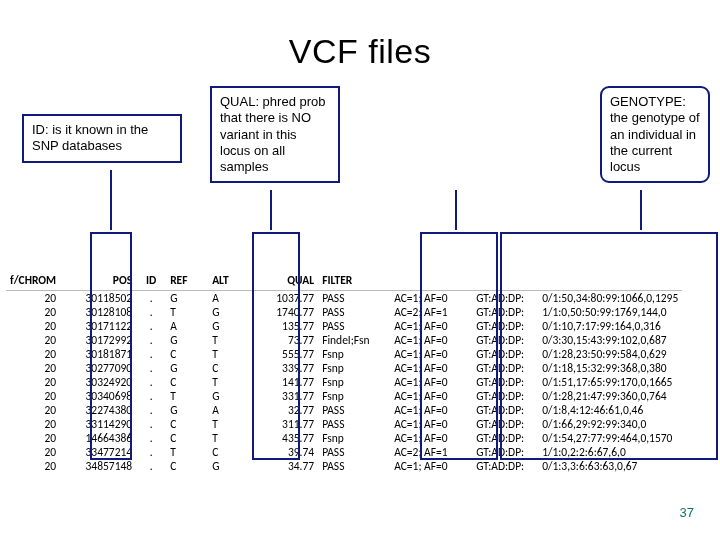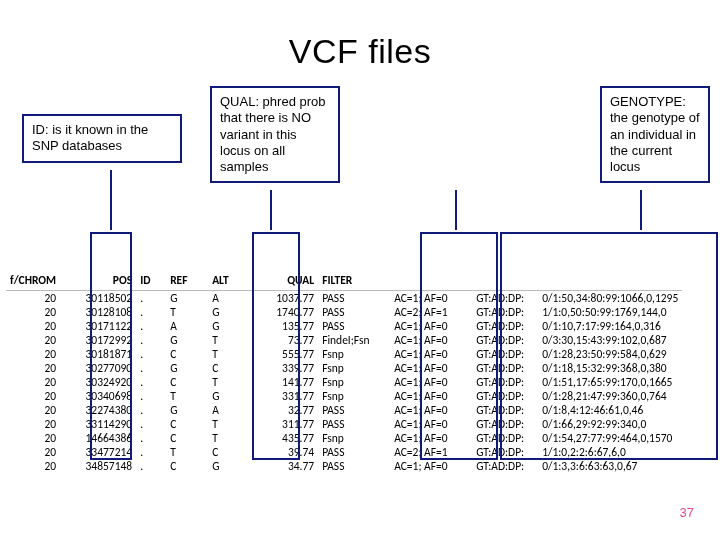--- a/index.html
+++ b/index.html
@@ -30,21 +30,21 @@
     position: absolute;
     border: 2px solid #0f1a7a;
     padding: 6px 8px;
     font-size: 13px;
     line-height: 1.25;
     background: #fff;
   }
   .callout.id   { left: 22px;  top: 28px; width: 160px; }
   .callout.qual { left: 210px; top: 0px;  width: 130px; }
   .callout.info { left: 358px; top: 0px;  width: 240px; }
-  .callout.geno { left: 600px; top: 0px;  width: 110px; }
+  .callout.geno { left: 600px; top: 0px;  width: 110px; border-radius: 9px; }
   .leader {
     position: absolute;
     width: 2px;
     background: #0f1a7a;
   }
   .leader.id   { left: 110px; top: 170px; height: 60px; }
   .leader.qual { left: 270px; top: 190px; height: 40px; }
   .leader.info { left: 455px; top: 190px; height: 40px; }
   .leader.geno { left: 640px; top: 190px; height: 40px; }
   .table-wrap {
@@ -61,21 +61,21 @@
     font-weight: 700;
     padding: 1px 4px 3px 4px;
     border-bottom: 1px solid #bbb;
   }
   td {
     padding: 0 4px;
     white-space: nowrap;
   }
   .c-chrom  { width: 52px; text-align: right; padding-right: 6px; }
   .c-pos    { width: 74px; text-align: right; }
-  .c-id     { width: 30px; }
+  .c-id     { width: 30px; text-align: center; }
   .c-ref    { width: 42px; }
   .c-alt    { width: 42px; }
   .c-qual   { width: 68px; text-align: right; }
   .c-filter { width: 72px; }
   .c-info   { width: 82px; }
   .c-gth    { width: 66px; }
   .c-gtv    { }
   .colbox {
     position: absolute;
     border: 2px solid #0f1a7a;
@@ -84,21 +84,21 @@
   }
   .colbox.id   { left: 90px;  top: 232px; width: 42px;  height: 228px; }
   .colbox.qual { left: 252px; top: 232px; width: 48px;  height: 228px; }
   .colbox.info { left: 420px; top: 232px; width: 78px;  height: 228px; }
   .colbox.geno { left: 500px; top: 232px; width: 218px; height: 228px; }
   .pagenum {
     position: absolute;
     right: 26px;
     bottom: 20px;
     font-size: 13px;
-    color: #ec4899;
+    color: #0f766e;
   }
 </style>
 </head>
 <body>
 
 <div class="title">VCF files</div>
 
 <div class="callouts">
   <div class="callout id">ID: is it known in the SNP databases</div>
   <div class="callout qual">QUAL: phred prob that there is NO variant in this locus on all samples</div>

